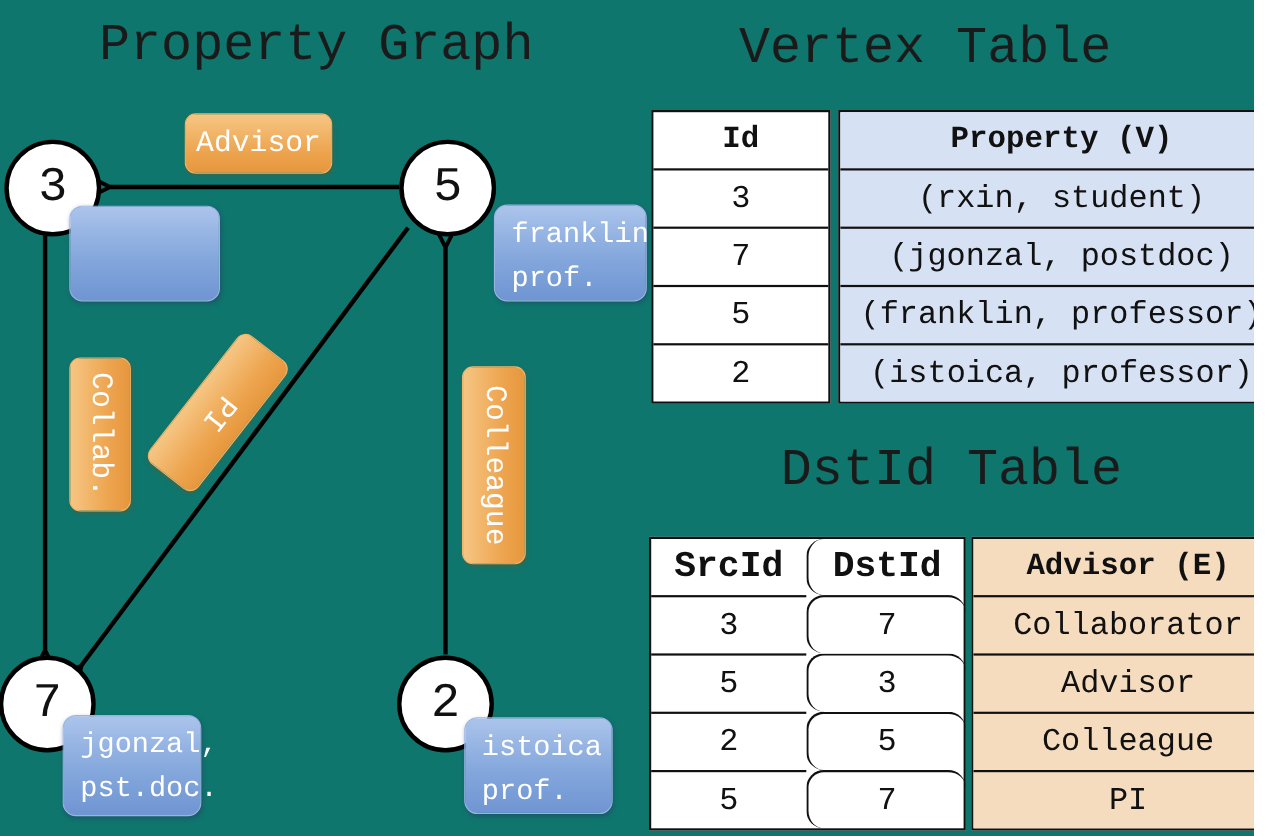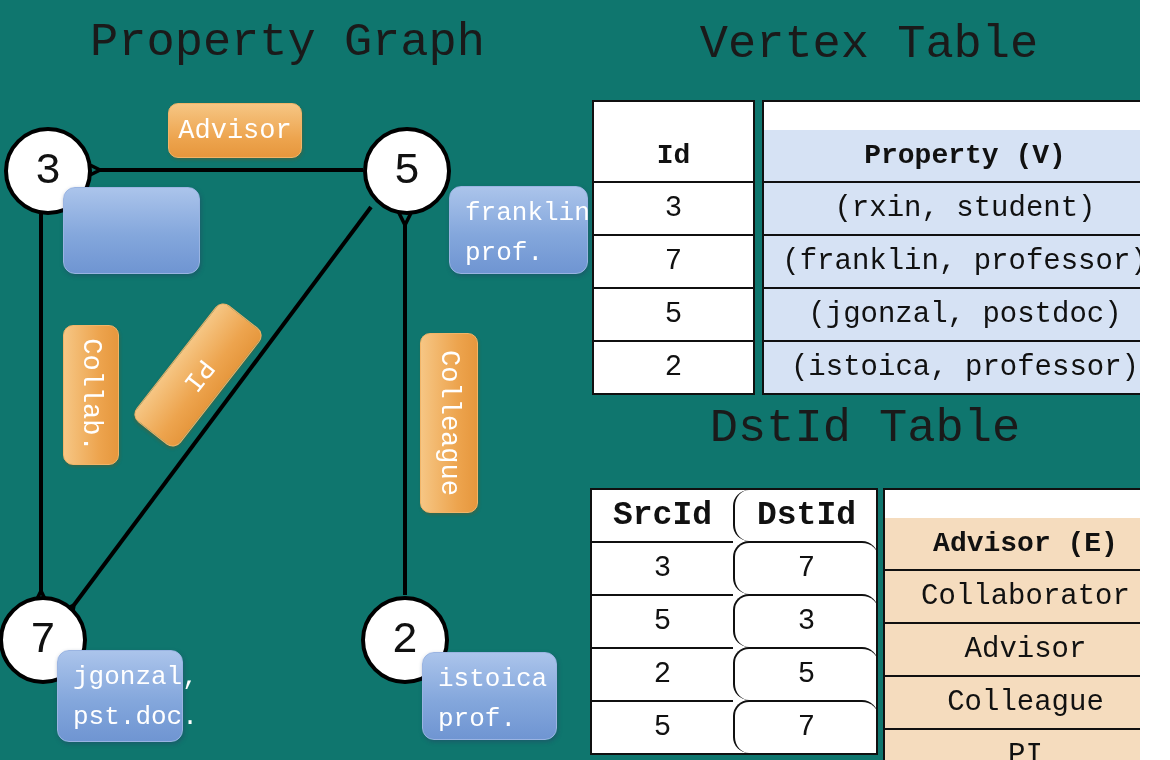--- a/index.html
+++ b/index.html
@@ -34,21 +34,21 @@
     background:linear-gradient(180deg,#abc4eb 0%,#84a7dc 55%,#6f95d2 100%);
     border:1px solid #9ab4e2;
     box-shadow:1px 2px 4px rgba(40,60,100,.45);
     color:#fff;font-size:26px;line-height:1.55;
     padding:6px 0 0 15px;box-sizing:border-box;
   }
   
   .tbl{position:absolute;border:2.5px solid #101010;background:#fff;box-sizing:border-box;}
   .tbl .row{height:51px;display:flex;align-items:center;justify-content:center;
     border-top:2.5px solid #101010;font-size:29px;}
-  .tbl .row:first-child{border-top:none;margin-top:28px;}
+  .tbl .row:first-child{border-top:none;}
   .tbl .row.hdr{font-weight:700;font-size:28px;}
   .fill-v{background:var(--vertex-table-fill,#d6e2f4);}
   .fill-e{background:var(--edge-table-fill,#f5dcbe);}
   .grid2{display:grid;grid-template-columns:141px 145px;}
   .grid2 .cell{height:51px;display:flex;align-items:center;justify-content:center;
     font-size:29px;border-top:2.5px solid #101010;box-sizing:content-box;}
   .grid2 .cell.c2{border-left:2.5px solid #101010;border-radius:16px;}
   .grid2 .cell.top{border-top:none;}
   .grid2 .cell.hdr{font-weight:700;font-size:33px;}
 </style>
@@ -105,35 +105,35 @@
   </div>
   <div class="vbox" style="left:57px;top:650px;width:126px;height:92px;">
     <div>jgonzal,</div>
     <div>pst.doc.</div>
   </div>
   <div class="vbox" style="left:422px;top:652px;width:135px;height:88px;">
     <div>istoica</div>
     <div>prof.</div>
   </div>
 
-  <div class="big-title" style="left:584px;top:18px;width:570px;">Vertex Table</div>
+  <div class="big-title" style="left:556px;top:18px;width:570px;">Vertex Table</div>
 
   <div class="tbl" style="left:592px;top:100px;width:163px;">
     <div class="row hdr">Id</div>
     <div class="row">3</div>
     <div class="row">7</div>
     <div class="row">5</div>
     <div class="row">2</div>
   </div>
 
   <div class="tbl" style="left:762px;top:100px;width:406px;">
     <div class="row hdr fill-v">Property (V)</div>
     <div class="row fill-v">(rxin, student)</div>
+    <div class="row fill-v">(jgonzal, postdoc)</div>
     <div class="row fill-v">(franklin, professor)</div>
-    <div class="row fill-v">(jgonzal, postdoc)</div>
     <div class="row fill-v">(istoica, professor)</div>
   </div>
 
   <div class="big-title" style="left:580px;top:402px;width:570px;">DstId Table</div>
 
   <div class="tbl grid2" style="left:590px;top:488px;width:288px;">
     <div class="cell hdr top">SrcId</div>
     <div class="cell hdr top c2">DstId</div>
     <div class="cell">3</div>
     <div class="cell c2">7</div>

